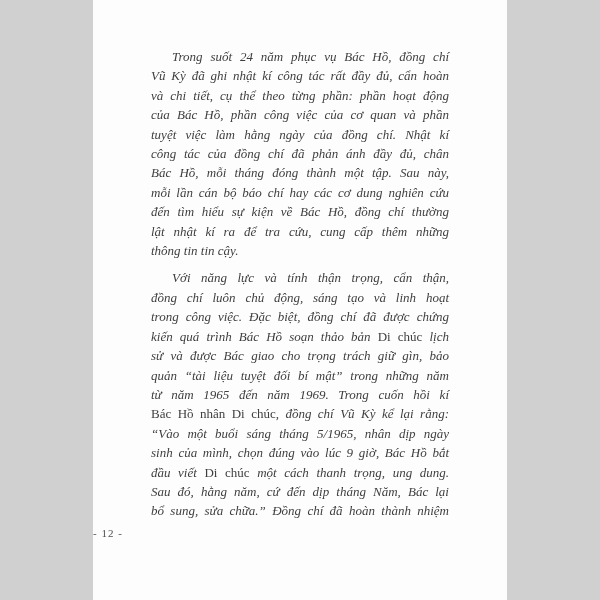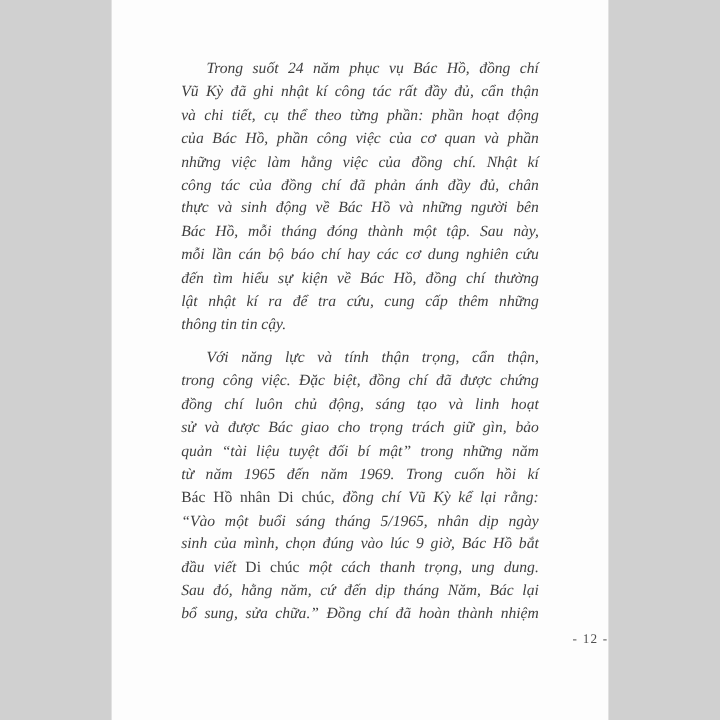--- a/index.html
+++ b/index.html
@@ -41,51 +41,51 @@
     text-align: justify;
     text-align-last: justify;
     text-justify: inter-word;
   }
   .line.first { text-indent: 21px; }
   .line.lastfree { text-align-last: left; }
   .seg-i { font-style: italic; }
   .seg-r { font-style: normal; }
   .page-number {
     margin-top: 6px;
-    text-align: right;
+    text-align: left;
     font-style: normal;
     font-size: 11px;
     letter-spacing: 1px;
     color: var(--pagenum, #4f4f4f);
   }
 </style>
 </head>
 <body>
 
 <div class="backdrop">
   <div class="paper">
     <div class="text-block">
         <div class="paragraph">
           <div class="line first"><span class="seg-i">Trong suốt 24 năm phục vụ Bác Hồ, đồng chí</span></div>
-          <div class="line"><span class="seg-i">Vũ Kỳ đã ghi nhật kí công tác rất đầy đủ, cẩn thận</span></div>
+          <div class="line"><span class="seg-i">Vũ Kỳ đã ghi nhật kí công tác rất đầy đủ, cẩn hoàn</span></div>
           <div class="line"><span class="seg-i">và chi tiết, cụ thể theo từng phần: phần hoạt động</span></div>
           <div class="line"><span class="seg-i">của Bác Hồ, phần công việc của cơ quan và phần</span></div>
-          <div class="line"><span class="seg-i">những việc làm hằng việc của đồng chí. Nhật kí</span></div>
+          <div class="line"><span class="seg-i">tuyệt việc làm hằng ngày của đồng chí. Nhật kí</span></div>
           <div class="line"><span class="seg-i">công tác của đồng chí đã phản ánh đầy đủ, chân</span></div>
-          <div class="line"><span class="seg-i">thực và sinh động về Bác Hồ và những người bên</span></div>
           <div class="line"><span class="seg-i">Bác Hồ, mỗi tháng đóng thành một tập. Sau này,</span></div>
           <div class="line"><span class="seg-i">mỗi lần cán bộ báo chí hay các cơ dung nghiên cứu</span></div>
           <div class="line"><span class="seg-i">đến tìm hiểu sự kiện về Bác Hồ, đồng chí thường</span></div>
           <div class="line"><span class="seg-i">lật nhật kí ra để tra cứu, cung cấp thêm những</span></div>
           <div class="line lastfree"><span class="seg-i">thông tin tin cậy.</span></div>
         </div>
         <div class="paragraph">
           <div class="line first"><span class="seg-i">Với năng lực và tính thận trọng, cẩn thận,</span></div>
+          <div class="line"><span class="seg-i">đồng chí luôn chủ động, sáng tạo và linh hoạt</span></div>
           <div class="line"><span class="seg-i">trong công việc. Đặc biệt, đồng chí đã được chứng</span></div>
-          <div class="line"><span class="seg-i">đồng chí luôn chủ động, sáng tạo và linh hoạt</span></div>
+          <div class="line"><span class="seg-i">kiến quá trình Bác Hồ soạn thảo bản </span><span class="seg-r">Di chúc</span><span class="seg-i"> lịch</span></div>
           <div class="line"><span class="seg-i">sử và được Bác giao cho trọng trách giữ gìn, bảo</span></div>
           <div class="line"><span class="seg-i">quản “tài liệu tuyệt đối bí mật” trong những năm</span></div>
           <div class="line"><span class="seg-i">từ năm 1965 đến năm 1969. Trong cuốn hồi kí</span></div>
           <div class="line"><span class="seg-r">Bác Hồ nhân Di chúc</span><span class="seg-i">, đồng chí Vũ Kỳ kể lại rằng:</span></div>
           <div class="line"><span class="seg-i">“Vào một buổi sáng tháng 5/1965, nhân dịp ngày</span></div>
           <div class="line"><span class="seg-i">sinh của mình, chọn đúng vào lúc 9 giờ, Bác Hồ bắt</span></div>
           <div class="line"><span class="seg-i">đầu viết </span><span class="seg-r">Di chúc</span><span class="seg-i"> một cách thanh trọng, ung dung.</span></div>
           <div class="line"><span class="seg-i">Sau đó, hằng năm, cứ đến dịp tháng Năm, Bác lại</span></div>
           <div class="line"><span class="seg-i">bổ sung, sửa chữa.” Đồng chí đã hoàn thành nhiệm</span></div>
         </div>

